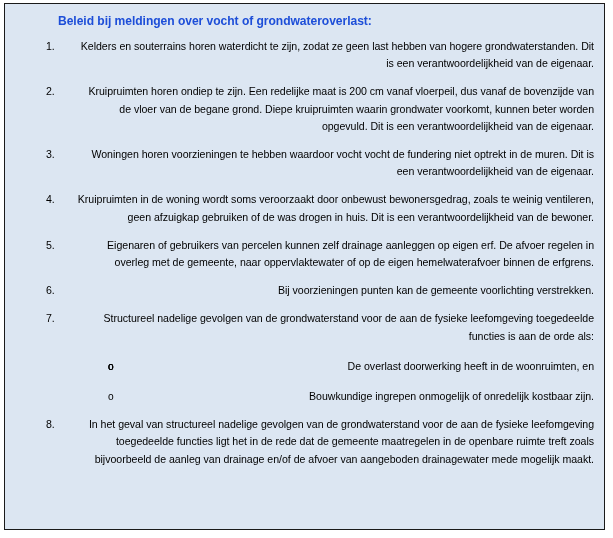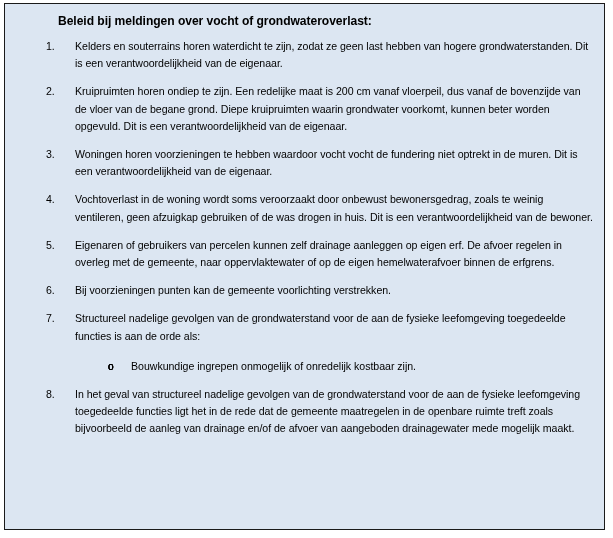--- a/index.html
+++ b/index.html
@@ -31,21 +31,21 @@
   .box-inner {
     padding: 9px 10px 10px 13px;
   }
 
   #policy-title {
     font-size: 12.1px;
     font-weight: bold;
     line-height: 16px;
     letter-spacing: -0.05px;
     margin: 0 0 9px 3px;
-    color: #000000;
+    color: #1d4ed8;
     padding-left: 37px;
   }
 
   
   ol.num-list {
     list-style: none;
     margin: 0;
     padding: 0;
   }
   ol.num-list > li {
@@ -63,20 +63,21 @@
     position: absolute;
     left: 28px;
     top: 0;
     width: 22px;
     text-align: left;
     font-size: 10.6px;
     line-height: 17.2px;
   }
   .item-text {
     display: block;
+    text-align: right;
   }
 
   
   ul.sub-list {
     list-style: none;
     margin: 11px 0 9px 0;
     padding: 0;
   }
   ul.sub-list > li {
     position: relative;
@@ -117,21 +118,21 @@
         <span class="item-text">Kruipruimten horen ondiep te zijn. Een redelijke maat is 200 cm vanaf vloerpeil, dus vanaf de bovenzijde van de vloer van de begane grond. Diepe kruipruimten waarin grondwater voorkomt, kunnen beter worden opgevuld. Dit is een verantwoordelijkheid van de eigenaar.</span>
       </li>
 
       <li>
         <span class="marker">3.</span>
         <span class="item-text">Woningen horen voorzieningen te hebben waardoor vocht vocht de fundering niet optrekt in de muren. Dit is een verantwoordelijkheid van de eigenaar.</span>
       </li>
 
       <li>
         <span class="marker">4.</span>
-        <span class="item-text">Vochtoverlast in de woning wordt soms veroorzaakt door onbewust bewonersgedrag, zoals te weinig ventileren, geen afzuigkap gebruiken of de was drogen in huis. Dit is een verantwoordelijkheid van de bewoner.</span>
+        <span class="item-text">Kruipruimten in de woning wordt soms veroorzaakt door onbewust bewonersgedrag, zoals te weinig ventileren, geen afzuigkap gebruiken of de was drogen in huis. Dit is een verantwoordelijkheid van de bewoner.</span>
       </li>
 
       <li>
         <span class="marker">5.</span>
         <span class="item-text">Eigenaren of gebruikers van percelen kunnen zelf drainage aanleggen op eigen erf. De afvoer regelen in overleg met de gemeente, naar oppervlaktewater of op de eigen hemelwaterafvoer binnen de erfgrens.</span>
       </li>
 
       <li>
         <span class="marker">6.</span>
         <span class="item-text">Bij voorzieningen punten kan de gemeente voorlichting verstrekken.</span>
@@ -143,20 +144,21 @@
 
         <ul class="sub-list">
           <li>
             <span class="marker-o">o</span>
           </li>
           <li>
             <span class="marker-o">o</span>
           </li>
           <li>
             <span class="marker-o">o</span>
+            <span class="item-text">De overlast doorwerking heeft in de woonruimten, en</span>
           </li>
           <li>
             <span class="marker-o">o</span>
             <span class="item-text">Bouwkundige ingrepen onmogelijk of onredelijk kostbaar zijn.</span>
           </li>
         </ul>
       </li>
 
       <li>
         <span class="marker">8.</span>

